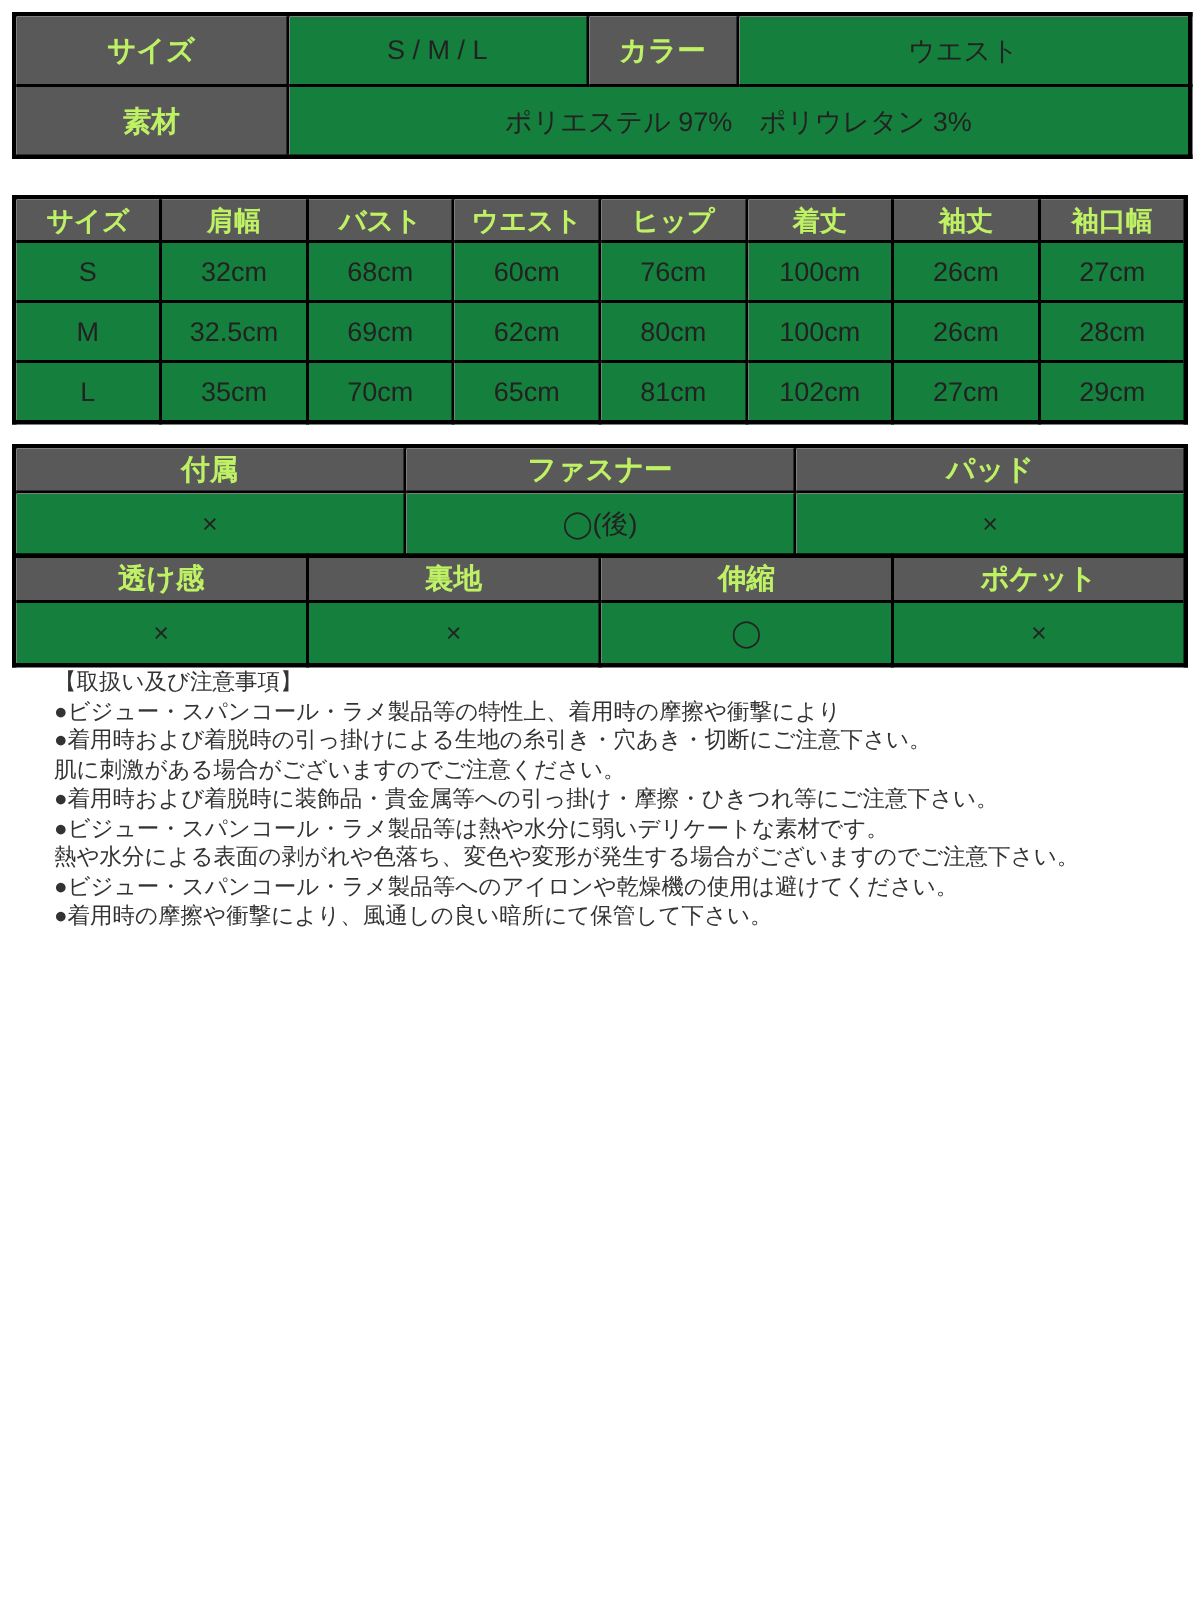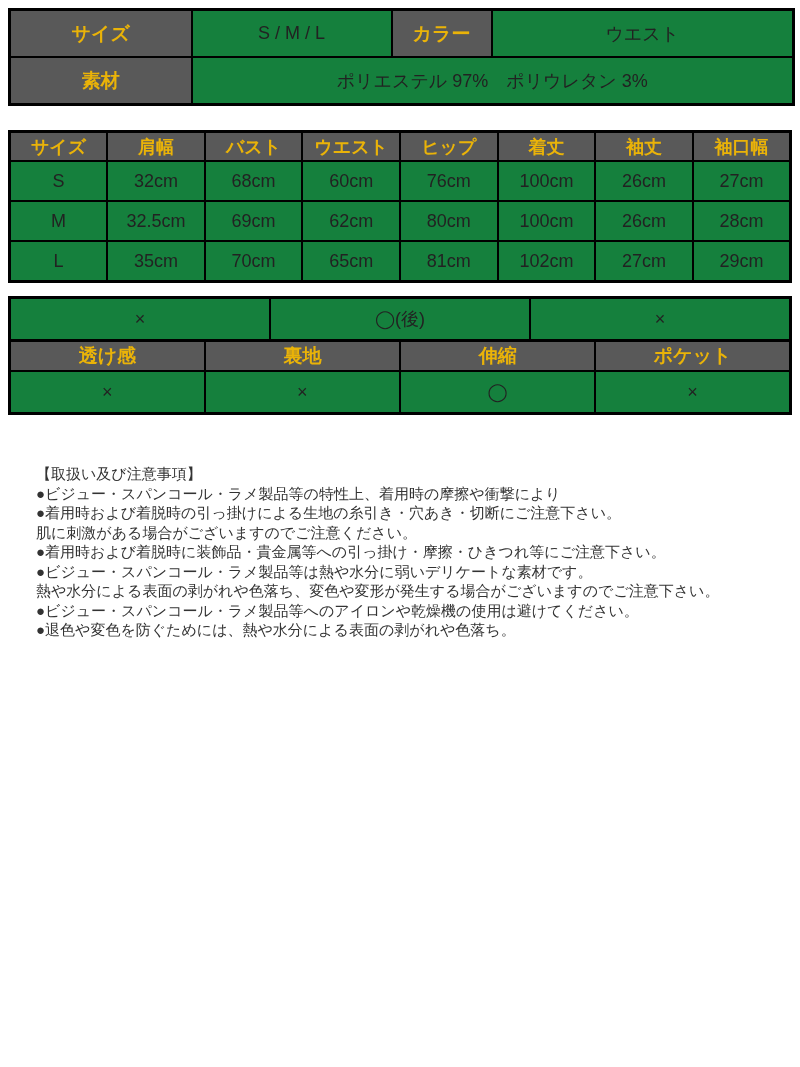--- a/index.html
+++ b/index.html
@@ -20,21 +20,21 @@
   th, td {
     border: 2px solid #000000;
     text-align: center;
     vertical-align: middle;
     padding: 0;
     overflow: hidden;
     white-space: nowrap;
   }
   th.dark {
     background: #595959;
-    color: #eab308;
+    color: #bef264;
     font-weight: bold;
     font-size: 19px;
   }
   td.val { background: #15803d; font-size: 18px; color: #222222; }
 
   
   .info-table { margin-bottom: 24px; }
   .info-table th, .info-table td { height: 45px; }
 
   
@@ -42,21 +42,20 @@
   .measure-table th { height: 27px; font-size: 18px; }
   .measure-table td { height: 38px; }
 
   
   .feat-table th { height: 28px; }
   .feat-table td { height: 40px; }
   .feat-table.second { margin-top: -3px; }
 
   
   .notes {
-    margin-top: 49px;
     margin-left: 28px;
     margin-right: 8px;
     font-size: 15px;
     line-height: 19.5px;
     color: #333333;
     white-space: nowrap;
   }
   .notes .line { height: 19.5px; }
 </style>
 </head>
@@ -125,20 +124,25 @@
       <td class="val">81cm</td>
       <td class="val">102cm</td>
       <td class="val">27cm</td>
       <td class="val">29cm</td>
     </tr>
   </tbody>
     </table>
 
   <table class="feat-table first">
     <tbody>
+        <tr>
+      <th class="dark">付属</th>
+      <th class="dark">ファスナー</th>
+      <th class="dark">パッド</th>
+    </tr>
     <tr>
       <td class="val">×</td>
       <td class="val">◯(後)</td>
       <td class="val">×</td>
     </tr>
   </tbody>
     </table>
 
   <table class="feat-table second">
     <tbody>
@@ -159,16 +163,16 @@
 
   <div class="notes">
     <div class="line">【取扱い及び注意事項】</div>
     <div class="line">●ビジュー・スパンコール・ラメ製品等の特性上、着用時の摩擦や衝撃により</div>
     <div class="line">●着用時および着脱時の引っ掛けによる生地の糸引き・穴あき・切断にご注意下さい。</div>
     <div class="line">肌に刺激がある場合がございますのでご注意ください。</div>
     <div class="line">●着用時および着脱時に装飾品・貴金属等への引っ掛け・摩擦・ひきつれ等にご注意下さい。</div>
     <div class="line">●ビジュー・スパンコール・ラメ製品等は熱や水分に弱いデリケートな素材です。</div>
     <div class="line">熱や水分による表面の剥がれや色落ち、変色や変形が発生する場合がございますのでご注意下さい。</div>
     <div class="line">●ビジュー・スパンコール・ラメ製品等へのアイロンや乾燥機の使用は避けてください。</div>
-    <div class="line">●退色や変色を防ぐためには、熱や水分による表面の剥がれや色落ち。</div>
+    <div class="line">●着用時の摩擦や衝撃により、風通しの良い暗所にて保管して下さい。</div>
   </div>
 
 </div>
 
 </body></html>

